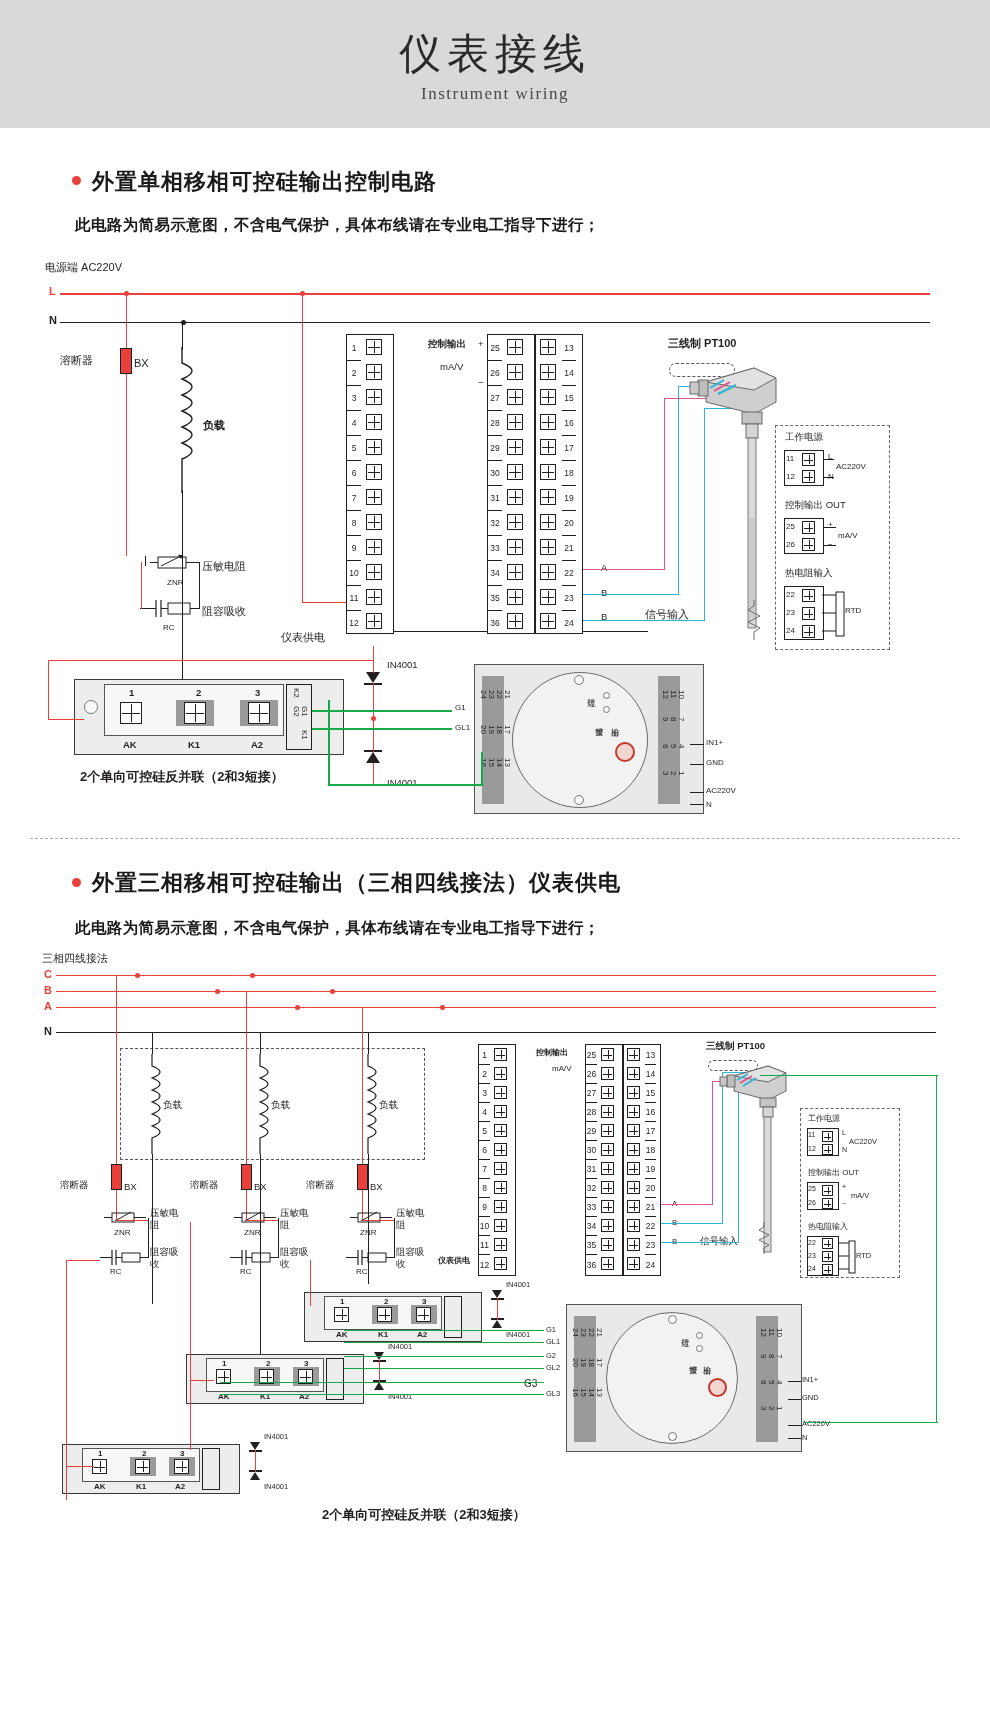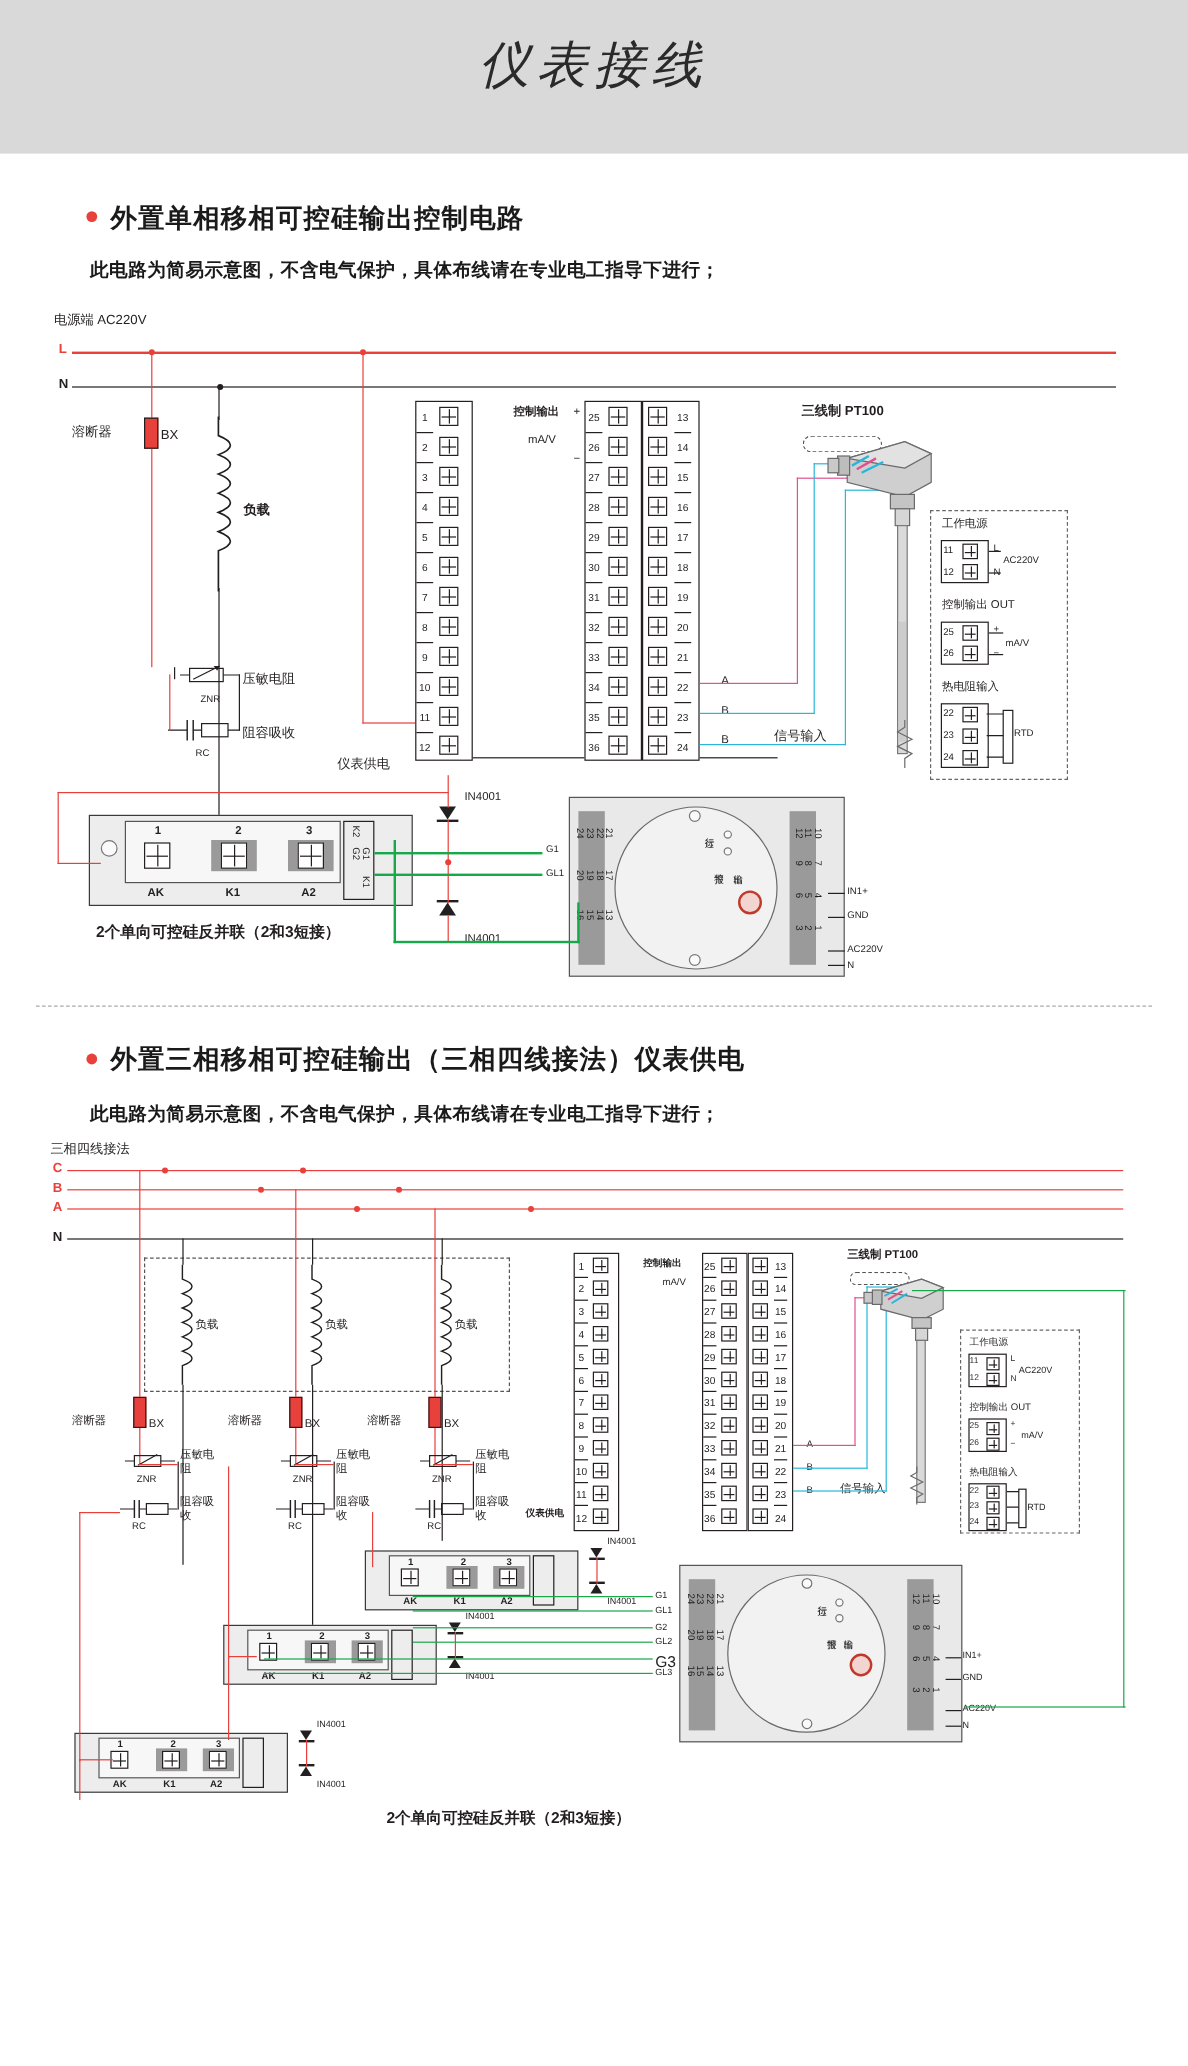--- a/index.html
+++ b/index.html
@@ -17,21 +17,20 @@
   .header {
     width: 990px; height: 128px;
     background: #d9d9d9;
     position: relative;
   }
   .header-cn {
     position: absolute; left:0; right:0; top: 26px;
     text-align: center;
     font-size: 42px; letter-spacing: 6px; color: #2a2a2a;
     font-weight: 400;
-    font-style: italic;
   }
   .header-en {
     position: absolute; left:0; right:0; top: 84px;
     text-align:center;
     font-size: 17px; letter-spacing: 1.5px; color: #4a4a4a;
     font-family: "Liberation Serif", serif;
   }
 
   
   .sec-title {
@@ -141,20 +140,21 @@
     position:absolute; border-radius:50%; border:1px solid #777; background:#fafafa;
   }
   .bar { position:absolute; background:#9a9a9a; }
   .fusebox { position:absolute; border:1px solid #231f20; background:#e8403a; }
 </style>
 </head>
 <body>
 
 <div class="header">
   <div class="header-cn">仪表接线</div>
+  <div class="header-en">Instrument wiring</div>
 </div>
 
 <div class="bullet" style="left:72px; top:176px;"></div>
 <div class="sec-title" style="left:92px; top:167px;">外置单相移相可控硅输出控制电路</div>
 <div class="sec-sub" style="left:75px; top:215px;">此电路为简易示意图，不含电气保护，具体布线请在专业电工指导下进行；</div>
 
 <div class="lbl" style="left:45px; top:261px;">电源端  AC220V</div>
 <div class="lbl b red" style="left:49px; top:285px;">L</div>
 <div class="lbl b" style="left:49px; top:314px;">N</div>
 
@@ -833,21 +833,21 @@
 <div class="wire h" style="left:249px; top:1470px; width:13px; height:2px;"></div>
 <div class="lbl xs" style="left:264px; top:1483px; font-size:7.5px;">IN4001</div>
 <div class="wire red v" style="left:255px; top:1450px; height:22px;"></div>
 
 <div class="lbl b" style="left:322px; top:1508px; font-size:13px;">2个单向可控硅反并联（2和3短接）</div>
 
 <div class="lbl xs" style="left:546px; top:1326px; font-size:7.5px;">G1</div>
 <div class="lbl xs" style="left:546px; top:1338px; font-size:7.5px;">GL1</div>
 <div class="lbl xs" style="left:546px; top:1352px; font-size:7.5px;">G2</div>
 <div class="lbl xs" style="left:546px; top:1364px; font-size:7.5px;">GL2</div>
-<div class="lbl xs" style="left:546px; top:1378px; font-size:13px;">G3</div>
+<div class="lbl xs" style="left:524px; top:1378px; font-size:10px;">G3</div>
 <div class="lbl xs" style="left:546px; top:1390px; font-size:7.5px;">GL3</div>
 
 <div class="wire green h" style="left:344px; top:1330px; width:200px;"></div>
 <div class="wire green h" style="left:344px; top:1342px; width:200px;"></div>
 <div class="wire green h" style="left:344px; top:1356px; width:200px;"></div>
 <div class="wire green h" style="left:344px; top:1368px; width:200px;"></div>
 <div class="wire green h" style="left:220px; top:1382px; width:324px;"></div>
 <div class="wire green h" style="left:220px; top:1394px; width:324px;"></div>
 <div class="wire green v" style="left:570px; top:1330px; height:46px;"></div>
 <div class="wire green v" style="left:574px; top:1342px; height:40px;"></div>

